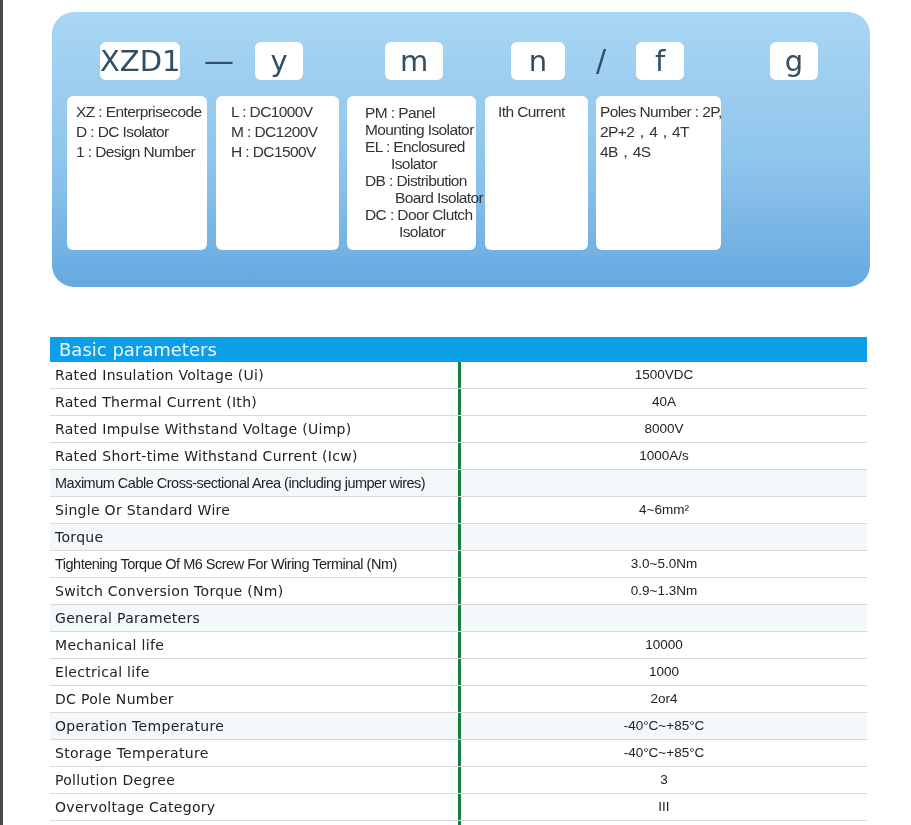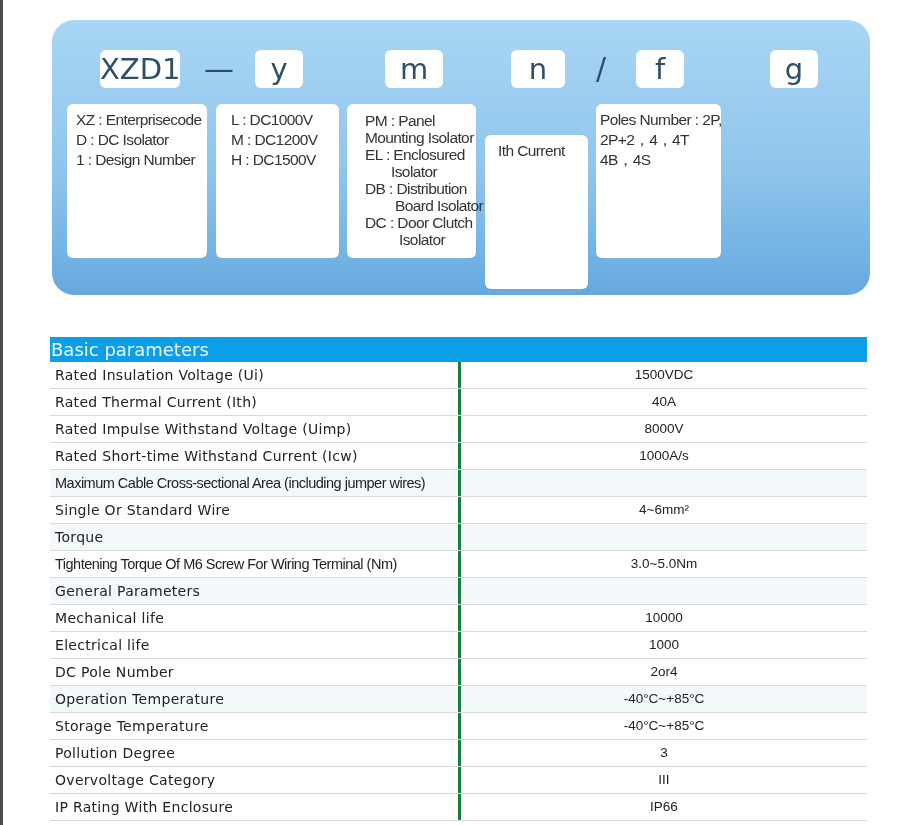--- a/index.html
+++ b/index.html
@@ -5,21 +5,21 @@
   html, body { margin: 0; padding: 0; }
   body {
     width: 911px; height: 825px; overflow: hidden;
     background: #ffffff; position: relative;
     font-family: "DejaVu Sans", "Liberation Sans", sans-serif;
   }
   .left-edge { position: absolute; left: 0; top: 0; width: 3px; height: 825px; background: #4a4a4a; }
 
   
   .code-panel {
-    position: absolute; left: 52px; top: 20px; width: 818px; height: 275px;
+    position: absolute; left: 52px; top: 12px; width: 818px; height: 275px;
     border-radius: 22px;
     background: linear-gradient(180deg, #a9d6f4 0%, #8fc5ec 55%, #66a9df 100%);
   }
   .code-box {
     position: absolute; top: 30px; height: 38px; background: #fff; border-radius: 6px;
     color: #2f4f67; font-size: 29px; text-align: center; line-height: 38px;
     font-family: "DejaVu Sans", sans-serif;
   }
   .code-sep { position: absolute; top: 30px; height: 38px; line-height: 38px; font-size: 30px; color: #2f4f67; }
   .desc-box {
@@ -27,21 +27,21 @@
     font-family: "Liberation Sans", sans-serif; font-size: 15.5px; color: #333; line-height: 20px;
     padding: 6px 0 0 0; box-sizing: border-box; letter-spacing: -0.6px;
   }
   .desc-box .ln { white-space: nowrap; display: block; }
   .desc-box.tight .ln { line-height: 17px; }
 
   
   .params { position: absolute; left: 50px; top: 337px; width: 817px; }
   .params-head {
     height: 25px; background: #0d9ee8; color: #eaf6ff; font-size: 18px; line-height: 25px;
-    padding-left: 1px; font-family: "DejaVu Sans", sans-serif;
+    padding-left: 9px; font-family: "DejaVu Sans", sans-serif;
   }
   .row { position: relative; height: 26px; border-bottom: 1px solid #d8d8d8; display: flex; }
   .row.alt { background: #f3f8fb; justify-content: flex-end; }
   .row .k { width: 411px; padding-left: 5px; box-sizing: border-box; font-size: 14px; line-height: 26px; color: #222; white-space: nowrap; letter-spacing: 0.3px; border-right: 3px solid #15803d; }
   .row .k.cond { letter-spacing: -0.5px; font-family: "Liberation Sans", sans-serif; font-size: 14.5px; }
   .row .v { flex: 1; text-align: center; font-size: 13.5px; line-height: 26px; color: #222; font-family: "Liberation Sans", sans-serif; }
 </style>
 </head>
 <body>
 
@@ -70,21 +70,21 @@
   <div class="desc-box tight" style="left:295px;width:129px;padding-left:18px;padding-top:8px;">
     <span class="ln">PM : Panel</span>
     <span class="ln">Mounting Isolator</span>
     <span class="ln">EL : Enclosured</span>
     <span class="ln" style="padding-left:26px;">Isolator</span>
     <span class="ln">DB : Distribution</span>
     <span class="ln" style="padding-left:30px;">Board Isolator</span>
     <span class="ln">DC : Door Clutch</span>
     <span class="ln" style="padding-left:34px;">Isolator</span>
   </div>
-  <div class="desc-box" style="left:433px;width:103px;padding-left:13px;margin-top:31px;">
+  <div class="desc-box" style="left:433px;width:103px;padding-left:13px;">
     <span class="ln">Ith  Current</span>
   </div>
   <div class="desc-box" style="left:544px;width:125px;padding-left:4px;">
     <span class="ln">Poles Number : 2P,</span>
     <span class="ln">2P+2，4，4T</span>
     <span class="ln">4B，4S</span>
   </div>
 </div>
 
 <div class="params">
@@ -114,20 +114,24 @@
       <div class="v">4~6mm²</div>
     </div>
   <div class="row alt">
       <div class="k">Torque</div>
       <div class="v"></div>
     </div>
   <div class="row">
       <div class="k cond">Tightening Torque Of M6 Screw For Wiring Terminal (Nm)</div>
       <div class="v">3.0~5.0Nm</div>
     </div>
+  <div class="row">
+      <div class="k">Switch Conversion Torque (Nm)</div>
+      <div class="v">0.9~1.3Nm</div>
+    </div>
   <div class="row alt">
       <div class="k">General Parameters</div>
       <div class="v"></div>
     </div>
   <div class="row">
       <div class="k">Mechanical life</div>
       <div class="v">10000</div>
     </div>
   <div class="row">
       <div class="k">Electrical life</div>

